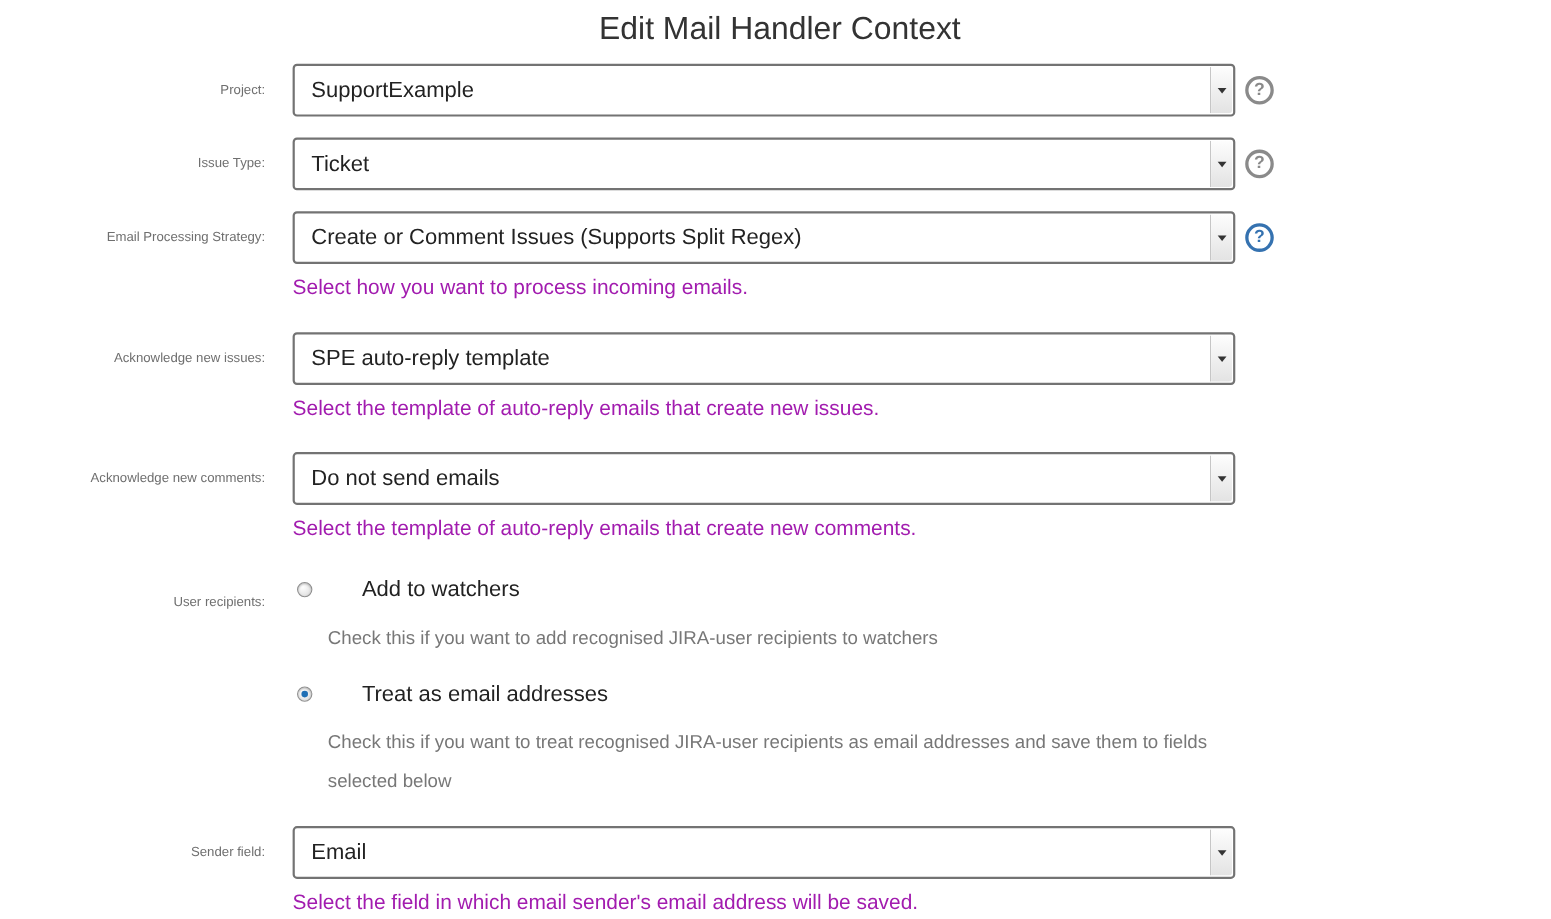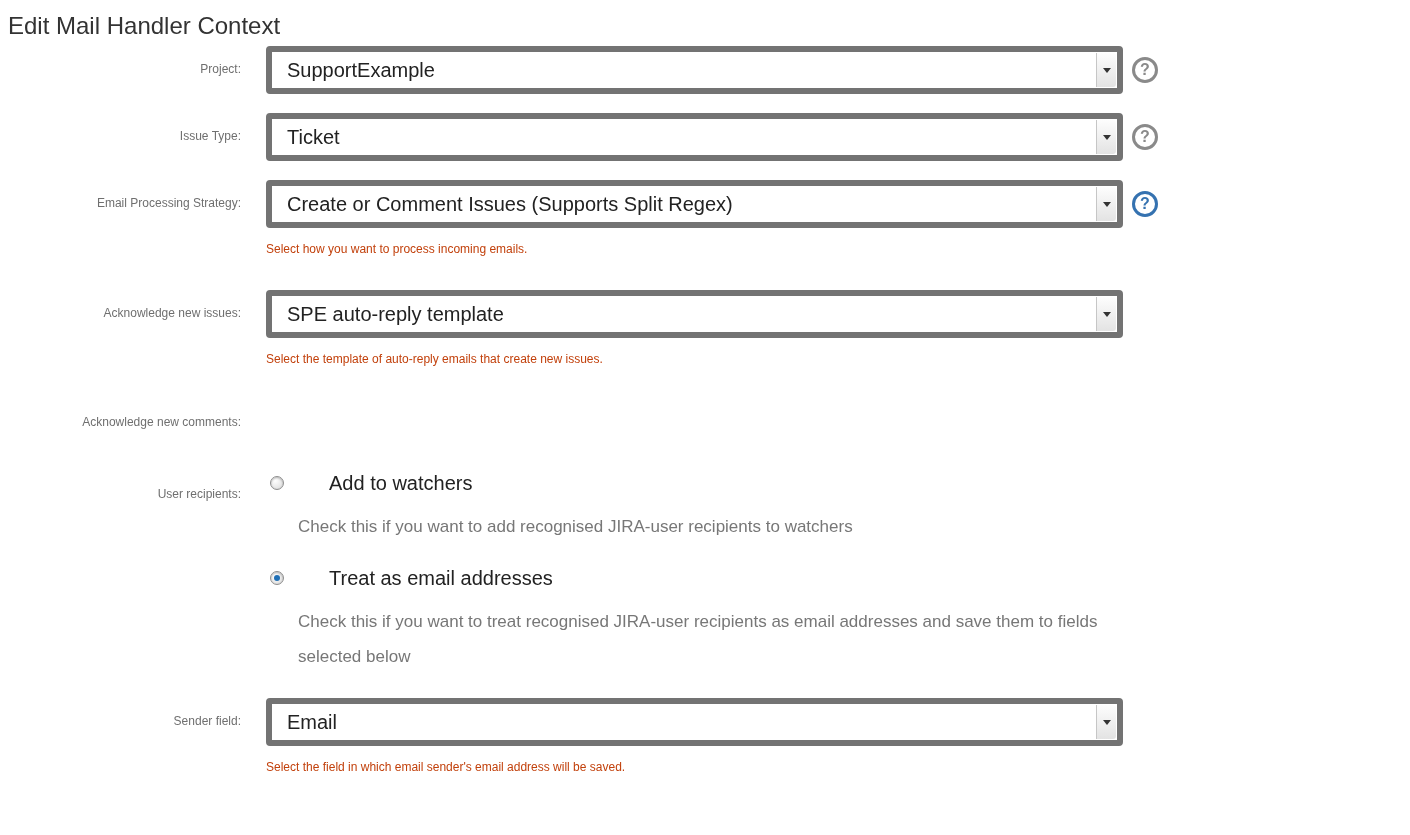--- a/index.html
+++ b/index.html
@@ -1,24 +1,26 @@
 <!DOCTYPE html>
 <html><head>
 <meta charset="utf-8">
 <style>
   * { box-sizing: border-box; margin: 0; padding: 0; }
   html, body { width: 1410px; height: 835px; background: #ffffff; overflow: hidden; }
   body { font-family: "Liberation Sans", sans-serif; }
   .container { padding: 6px 0 0 8px; }
 
   .page-title {
-    font-size: 24px;
+    font-size: 29px;
     line-height: 40px;
     font-weight: 400;
     color: #333333;
+    margin-bottom: 12px;
+    text-align: center;
   }
 
   .form-row { display: flex; align-items: flex-start; }
   .row-m19 { margin-bottom: 19px; }
   .row-m28 { margin-bottom: 28px; }
   .row-m27 { margin-bottom: 27px; }
   .row-m31 { margin-bottom: 31px; }
   .row-m24 { margin-bottom: 24px; }
 
   .label-cell {
@@ -38,21 +40,21 @@
 
   .field-cell { margin-left: 25px; flex: 1 1 auto; }
 
   .control-row { display: flex; align-items: center; }
 
   .select {
     position: relative;
     width: 857px;
     height: 48px;
     background: #ffffff;
-    border: 6px solid #737373;
+    border: 2px solid #737373;
     border-radius: 4px;
     display: flex;
     align-items: center;
     padding-left: 15px;
     cursor: pointer;
   }
   .select-value {
     font-size: 20px;
     color: #222222;
     white-space: nowrap;
@@ -90,23 +92,23 @@
     display: flex;
     align-items: center;
     justify-content: center;
     flex: 0 0 auto;
     cursor: pointer;
   }
   .help.blue { border-color: #3572b0; color: #3572b0; }
 
   .desc {
     margin-top: 9px;
-    font-size: 12px;
+    font-size: 19px;
     line-height: 25px;
-    color: #c2410c;
+    color: #a21caf;
     max-width: 857px;
   }
 
   .radio-option { display: flex; align-items: center; cursor: pointer; gap: 32px; }
   .radio-option + .radio-desc { margin-top: 14px; }
   .radio-option.second { margin-top: 22px; align-items: center; }
   .radio {
     width: 14px;
     height: 14px;
     flex: 0 0 14px;
@@ -214,20 +216,31 @@
         </div>
       </div>
       <div class="desc">Select the template of auto-reply emails that create new issues.</div>
     </div>
   </div>
 
   <div class="form-row row-m31">
     <div class="label-cell">
       <span class="field-label">Acknowledge new comments:</span>
     </div>
+    <div class="field-cell">
+      <div class="control-row">
+        <div class="select">
+          <span class="select-value">Do not send emails</span>
+          <span class="select-arrow">
+              <i class="tri"></i>
+            </span>
+        </div>
+      </div>
+      <div class="desc">Select the template of auto-reply emails that create new comments.</div>
+    </div>
   </div>
 
   <div class="form-row row-m24">
     <div class="label-cell">
       <span class="field-label">User recipients:</span>
     </div>
     <div class="field-cell">
       <div class="radio-option">
         <span class="radio"></span>
         <span class="radio-label">Add to watchers</span>

